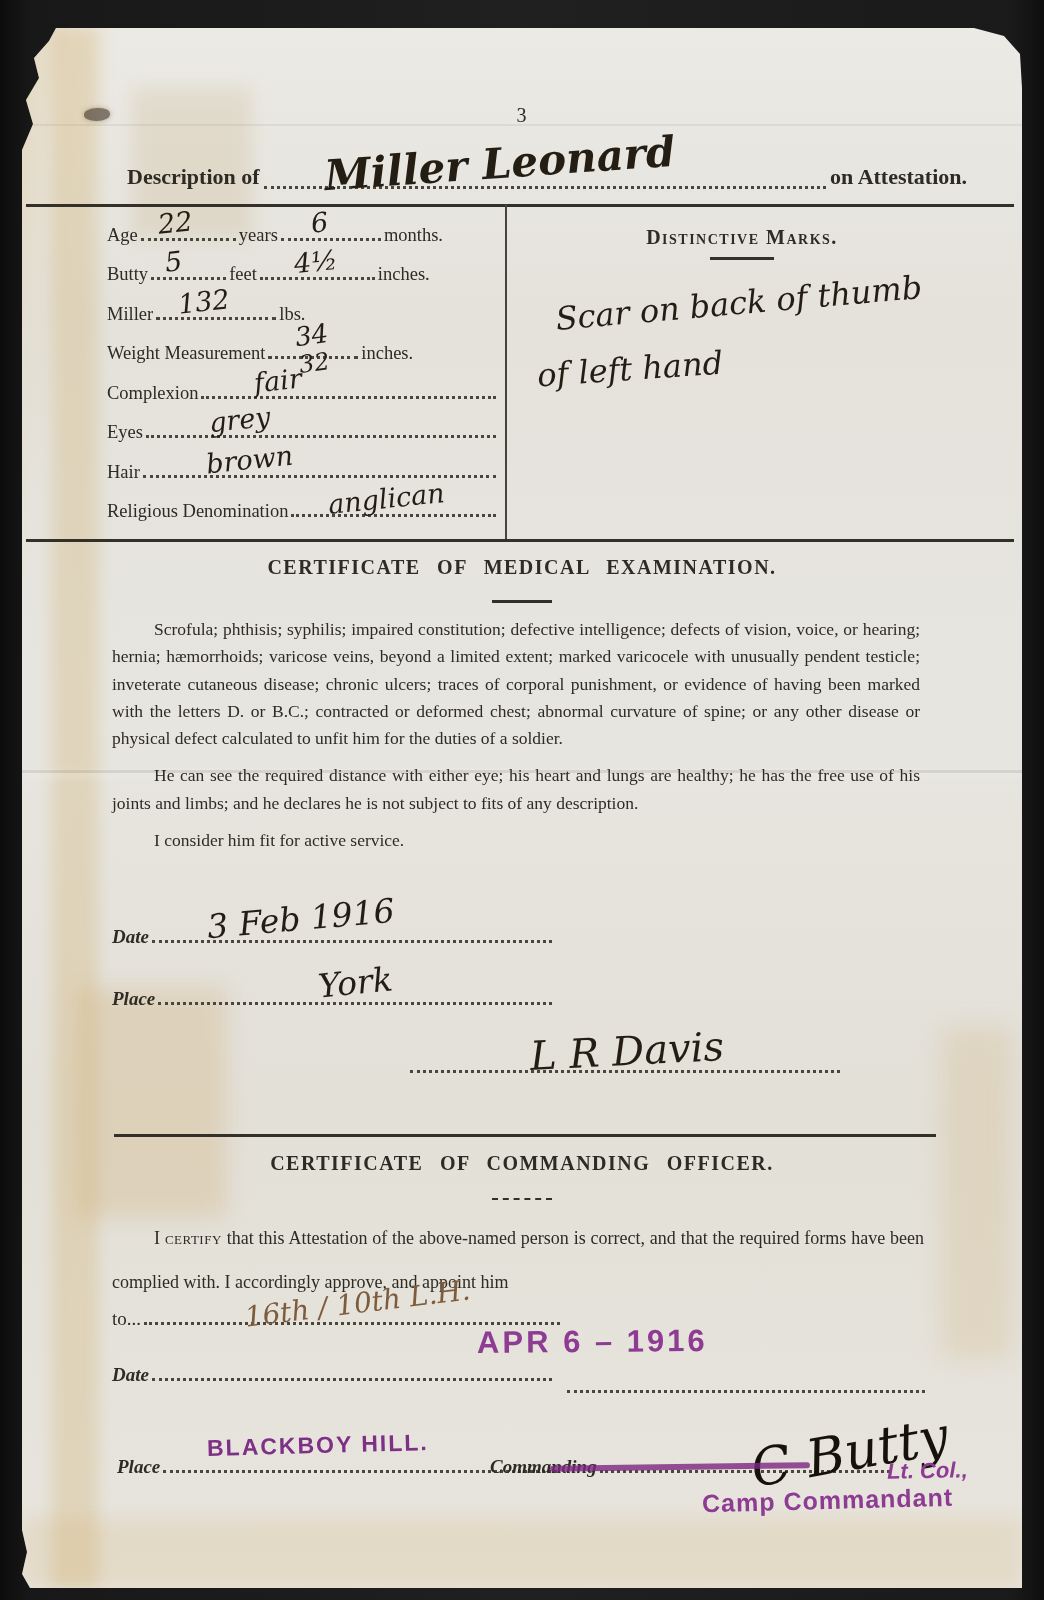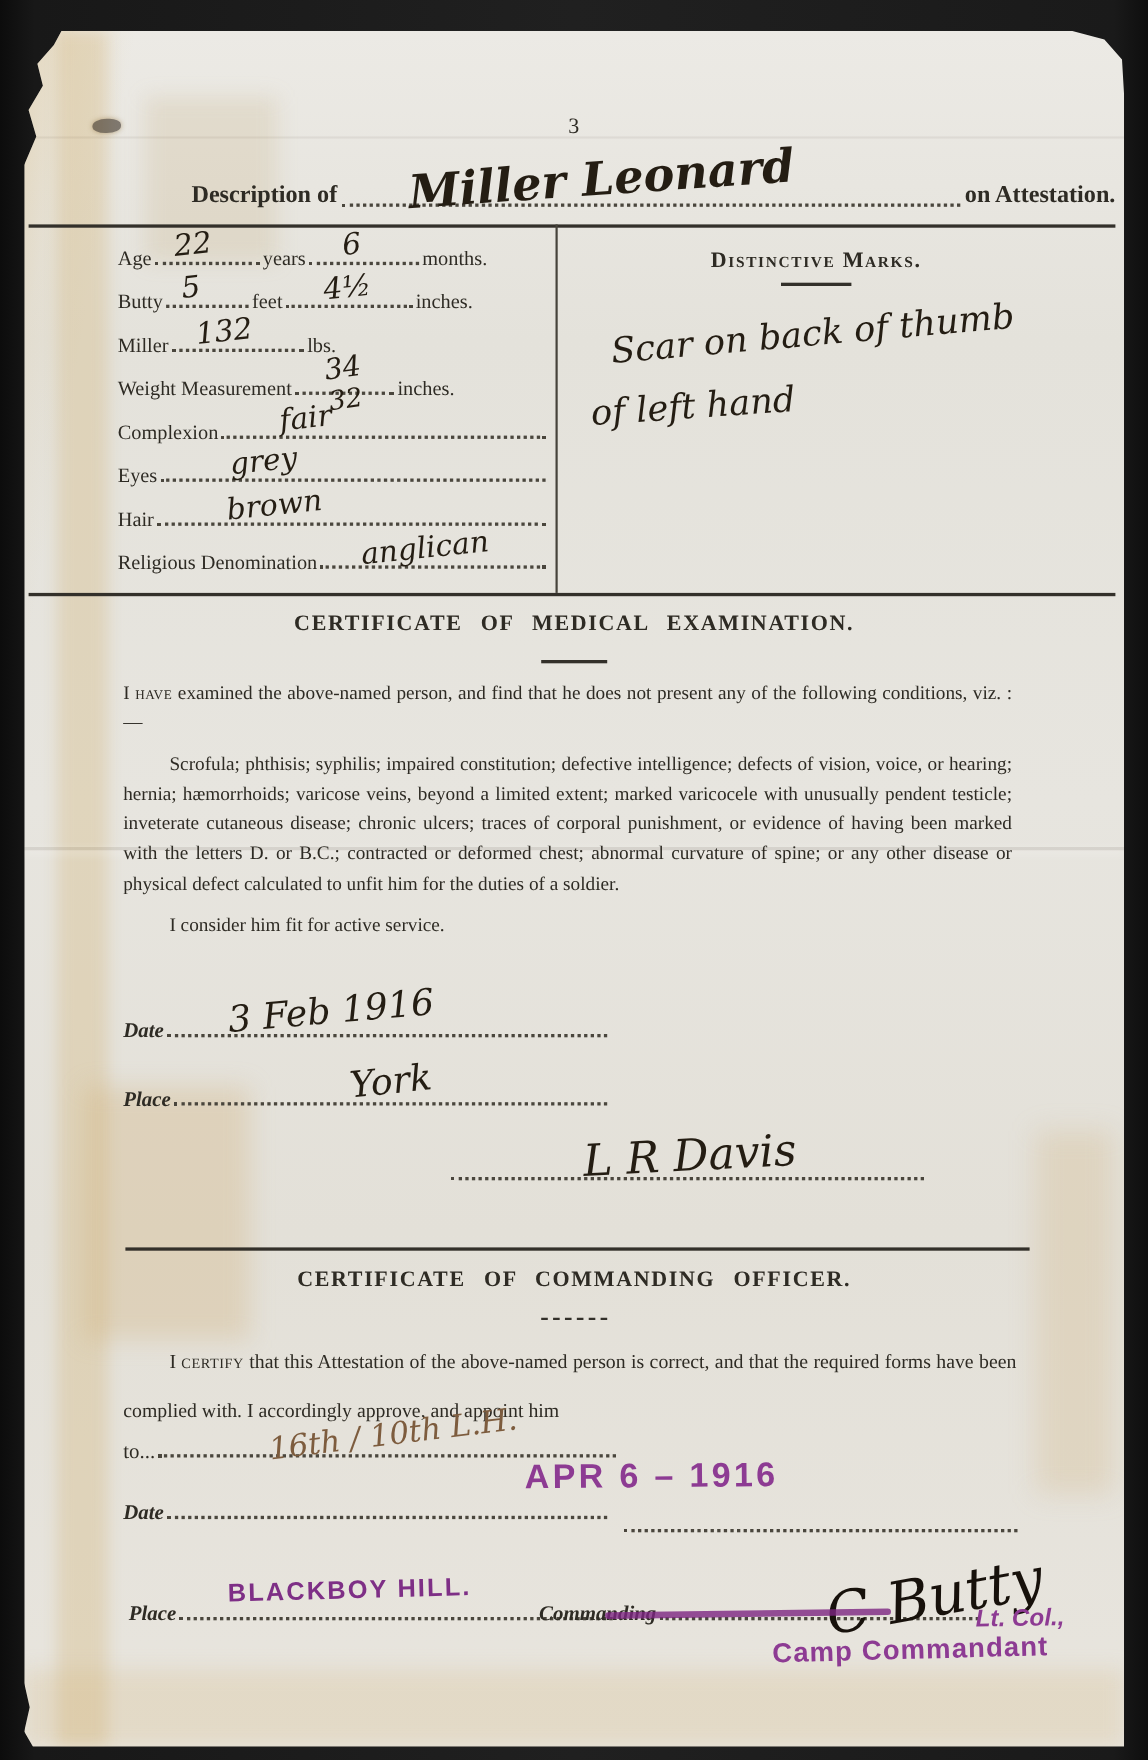--- a/index.html
+++ b/index.html
@@ -32,21 +32,21 @@
   
   .rule { position:absolute; background:#33302a; height:3px; }
   .rule-top { left:4px; top:176px; width:988px; }
   .rule-table-bottom { left:4px; top:511px; width:988px; }
   .rule-co { left:92px; top:1106px; width:822px; height:3px; }
   .vdivider { position:absolute; left:483px; top:176px; width:2px; height:335px; background:#46433b; }
 
   .pagenum { position:absolute; left:0; top:76px; width:1000px; text-align:center; font-size:20px; letter-spacing:1px; }
 
   
-  .header { position:absolute; left:105px; top:136px; width:840px; font-size:22px; font-weight:bold; display:flex; align-items:flex-start;margin-left:47px; }
+  .header { position:absolute; left:105px; top:136px; width:840px; font-size:22px; font-weight:bold; display:flex; align-items:center; }
   .header .dots { flex:1; margin:0 4px; }
   .dots { display:inline-block; border-bottom:3px dotted #4a463d; position:relative; height:0.95em; }
 
   .hw { position:absolute; white-space:nowrap; font-family:"DejaVu Serif", serif; font-style:italic; color:#241d13; }
   .hw-name { left:60px; bottom:-2px; font-size:42px; transform:rotate(-4deg); }
 
   
   .fields { position:absolute; left:85px; top:192px; width:392px; font-size:18.5px; }
   .frow { display:flex; align-items:baseline; margin-bottom:12.5px; height:27px; }
   .frow .lbl { white-space:nowrap; }
@@ -208,22 +208,22 @@
       <div class="marks-line"><span class="hw-mark1">Scar on back of thumb</span></div>
       <div class="marks-line"><span class="hw-mark2">of left hand</span></div>
     </div>
 
     <div class="rule rule-table-bottom"></div>
 
     <div class="sec-title t-med">CERTIFICATE OF MEDICAL EXAMINATION.</div>
     <div class="sec-div dv-med"></div>
 
     <div class="paras">
-      <p><span>I</span> <span class="sc">have</span> <span>examined the above-named person, and find that he does not present any of the following conditions, viz. :—</span></p>
       <p class="ind">Scrofula; phthisis; syphilis; impaired constitution; defective intelligence; defects of vision, voice, or hearing; hernia; hæmorrhoids; varicose veins, beyond a limited extent; marked varicocele with unusually pendent testicle; inveterate cutaneous disease; chronic ulcers; traces of corporal punishment, or evidence of having been marked with the letters D. or B.C.; contracted or deformed chest; abnormal curvature of spine; or any other disease or physical defect calculated to unfit him for the duties of a soldier.</p>
+      <p class="ind">He can see the required distance with either eye; his heart and lungs are healthy; he has the free use of his joints and limbs; and he declares he is not subject to fits of any description.</p>
       <p class="ind">I consider him fit for active service.</p>
     </div>
 
     <div class="mrow m-date">
       <span class="ilbl">Date</span>
       <span class="dots">
           <span class="hw hw-mdate">3 Feb 1916</span>
         </span>
     </div>
     <div class="mrow m-place">

